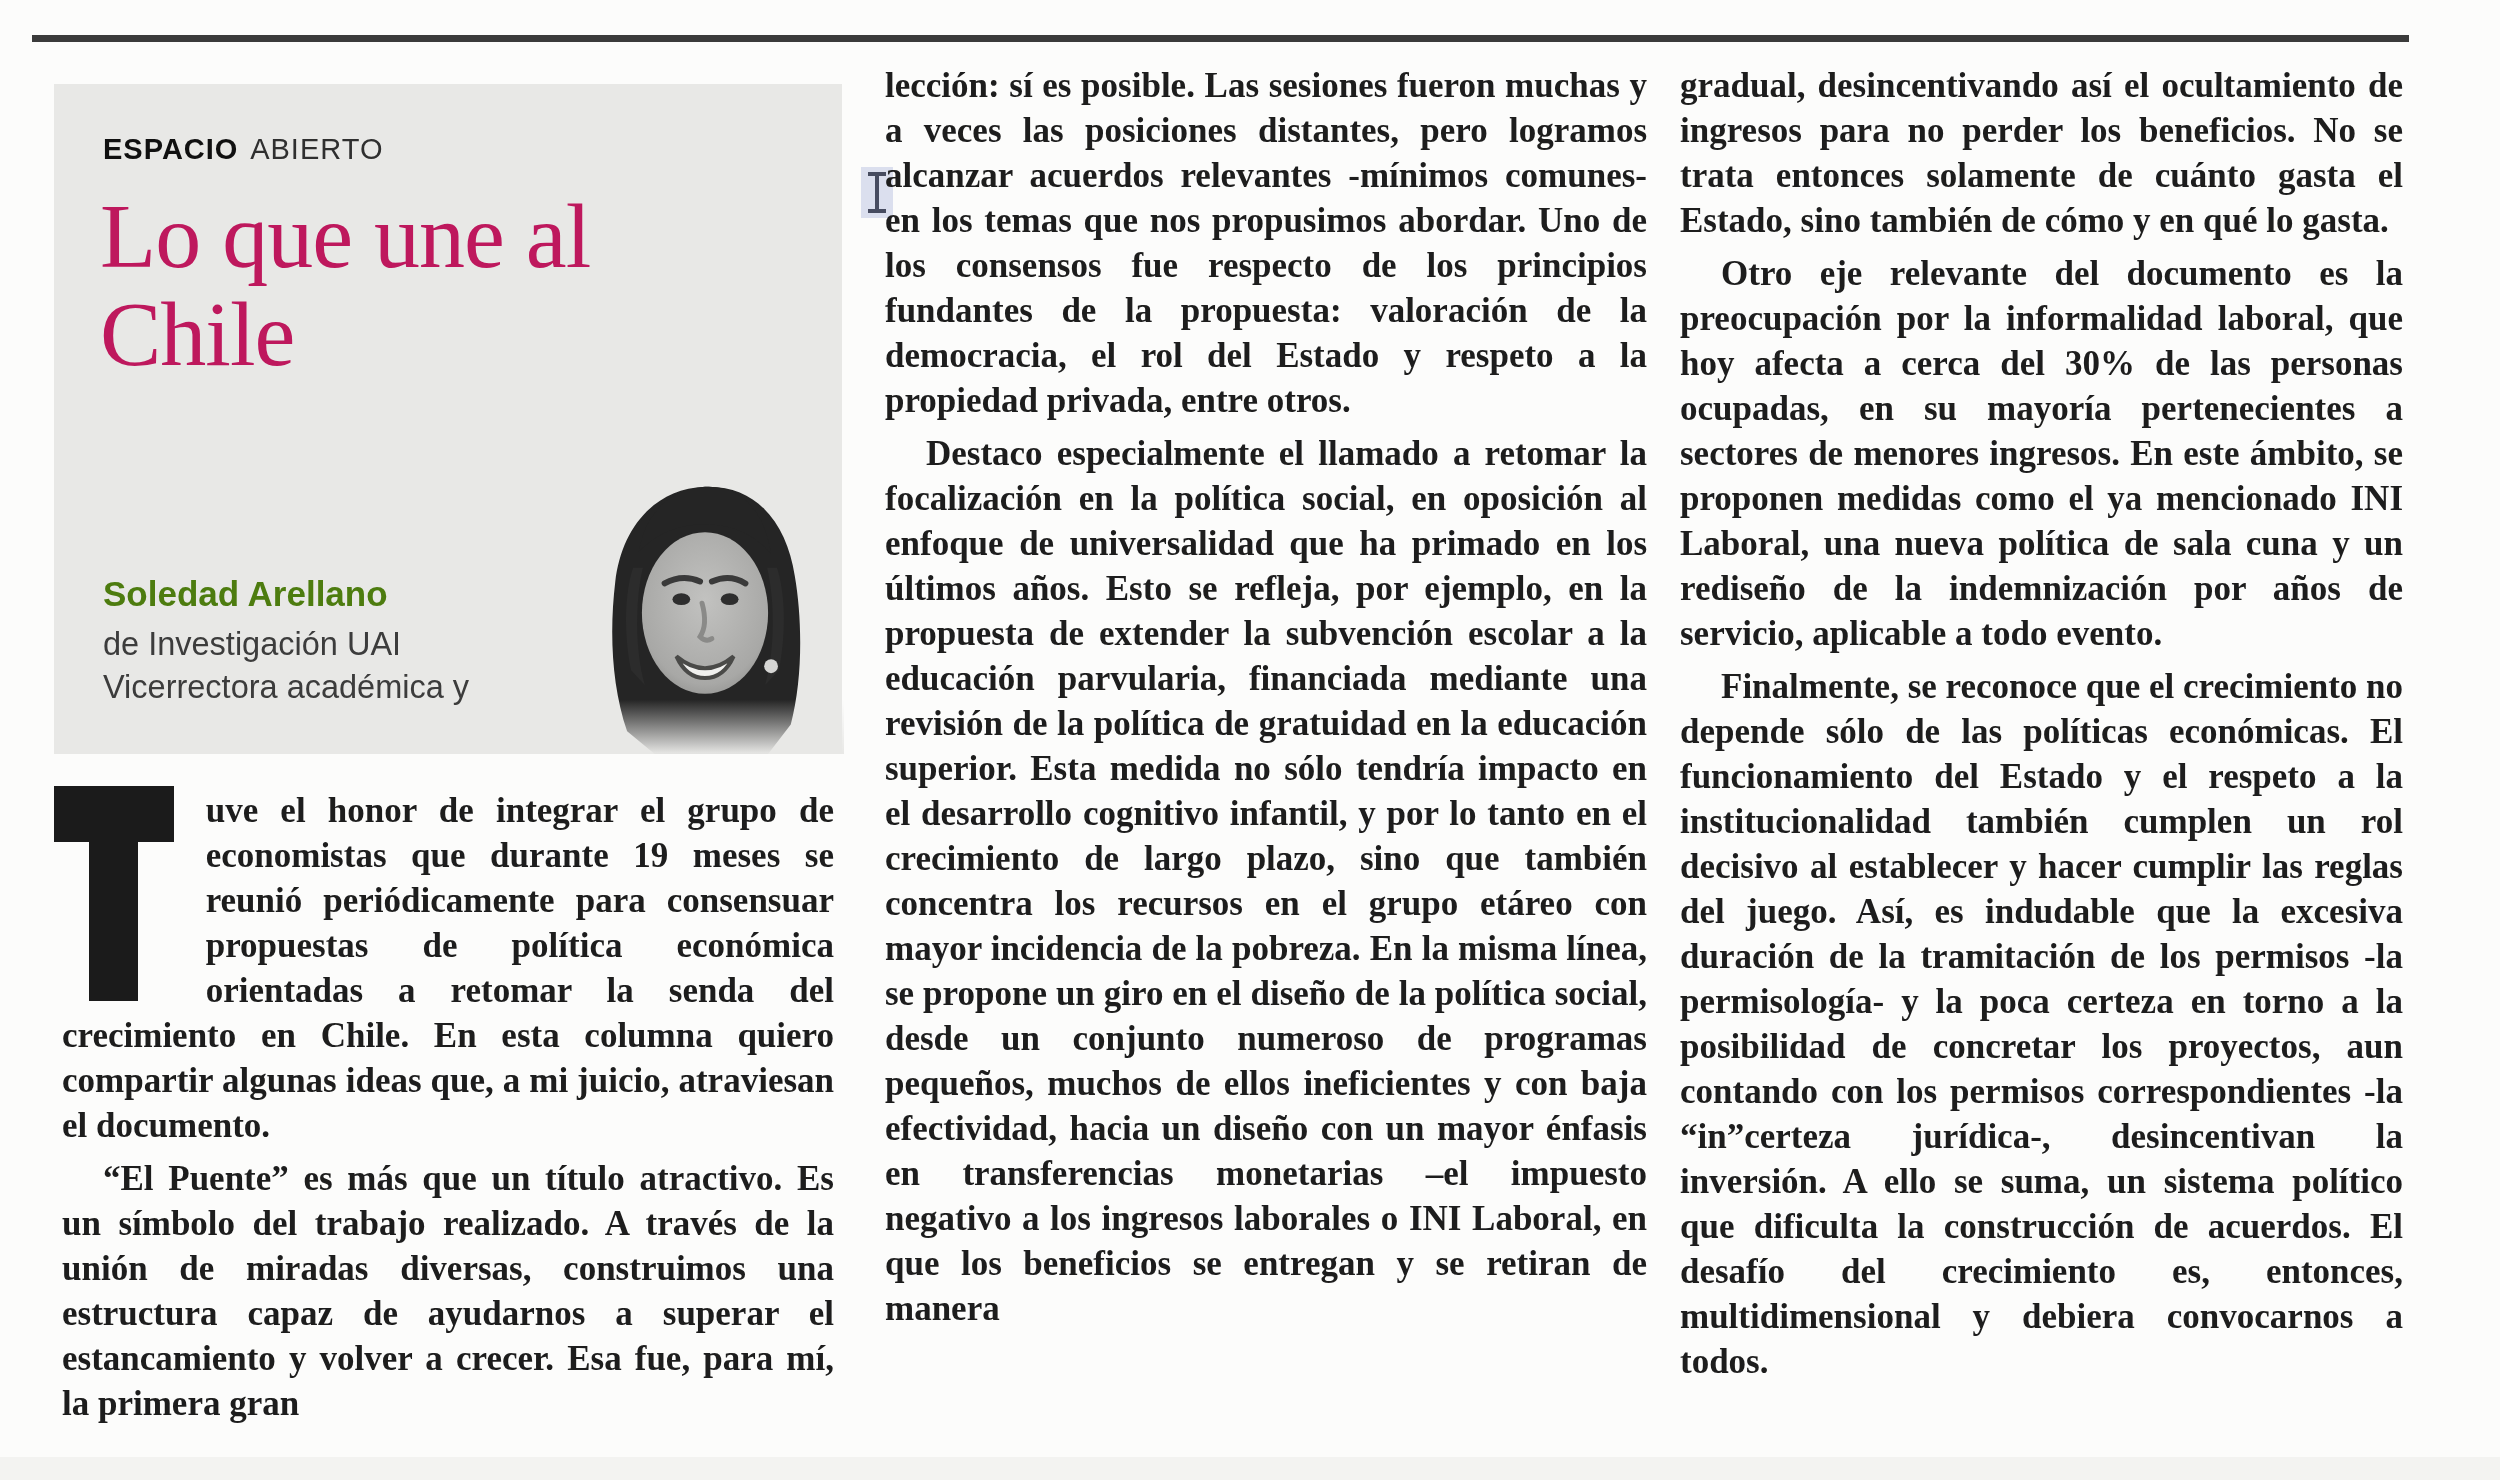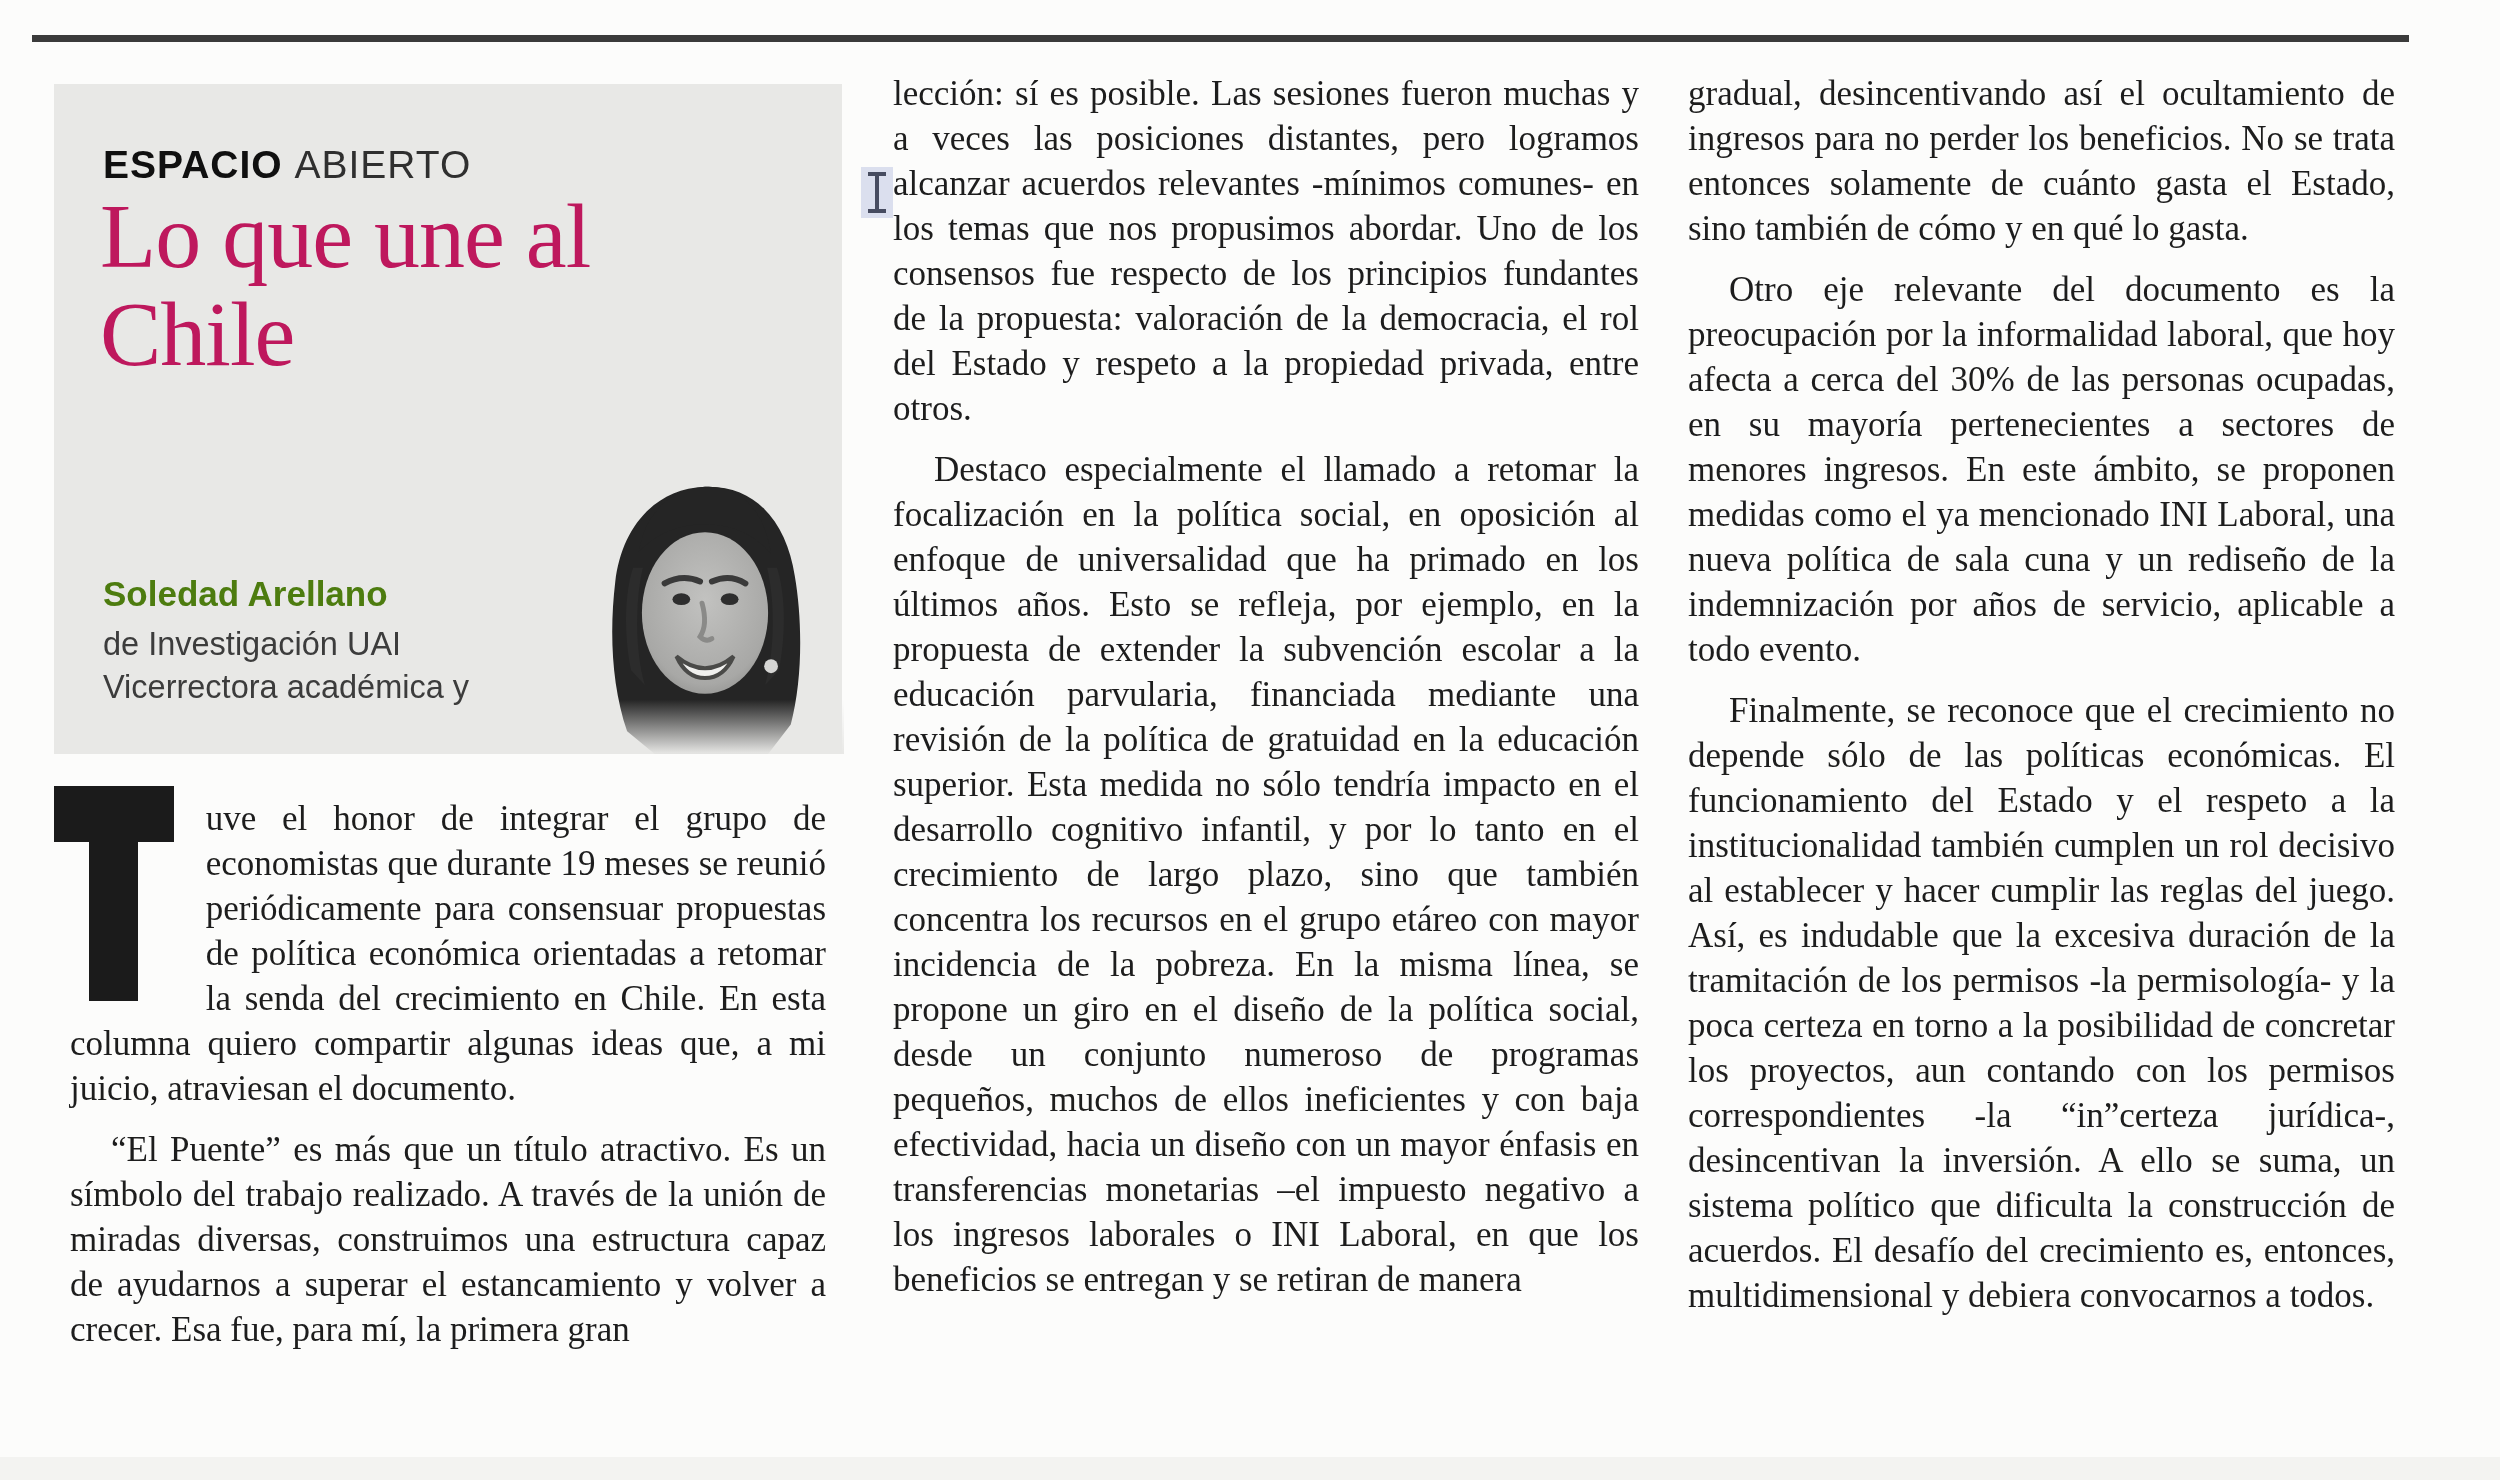--- a/index.html
+++ b/index.html
@@ -4,34 +4,34 @@
 <style>
   html,body{margin:0;padding:0;background:#e0e0e0;}
   .page{
     position:relative;width:2500px;height:1481px;background:#fcfcfb;overflow:hidden;
     font-family:"Liberation Serif", serif;color:#1d1d1d;
   }
   .top-rule{position:absolute;left:31.5px;top:35px;width:2377px;height:6.9px;background:#3b3b3b;}
 
   
   .infobox{position:absolute;left:54px;top:84px;width:788px;height:670px;background:#e8e8e6;}
-  .kicker{position:absolute;left:49px;top:59px;font-family:"Liberation Sans",sans-serif;
-          font-size:39px;letter-spacing:1px;white-space:nowrap;}
+  .kicker{position:absolute;left:49px;top:49px;font-family:"Liberation Sans",sans-serif;
+          font-size:29px;letter-spacing:1px;white-space:nowrap;}
   .kicker .k-bold{font-weight:700;color:#101010;margin-right:11.8px;}
   .kicker .k-light{font-weight:400;color:#2f2f2f;}
   .headline{position:absolute;left:46px;top:103px;font-size:92px;line-height:98px;
             color:#be185d;letter-spacing:-1px;}
   .author{position:absolute;left:49px;top:488px;font-family:"Liberation Sans",sans-serif;}
   .author-name{font-weight:700;font-size:35px;color:#4d7c0f;line-height:43px;margin-bottom:7.9px;}
   .author-role{font-size:32.5px;color:#3c3c3c;line-height:43px;}
   .portrait{position:absolute;left:512px;top:389px;width:278px;height:281px;}
 
   
   .col{position:absolute;text-align:justify;font-size:35px;line-height:45px;color:#1d1d1d;}
-  .col p{margin:16px;padding:0;}
+  .col p{margin:8px;padding:0;font-weight:bold;}
   .col p.indent{text-indent:41px;}
   #col1{left:54px;top:780px;width:788px;}
   #col2{left:877px;top:55px;width:778px;}
   #col3{left:1672px;top:55px;width:739px;}
 
   
   .dropcap{position:relative;float:left;width:134px;height:219px;margin:5.9px 17.7px 0 0;}
   .dropcap .sr{position:absolute;opacity:0;font-size:7.9px;}
   .dc-bar{position:absolute;left:0;top:0;width:120px;height:56px;background:#1b1b1b;}
   .dc-stem{position:absolute;left:35px;top:0;width:49px;height:215px;background:#1b1b1b;}

